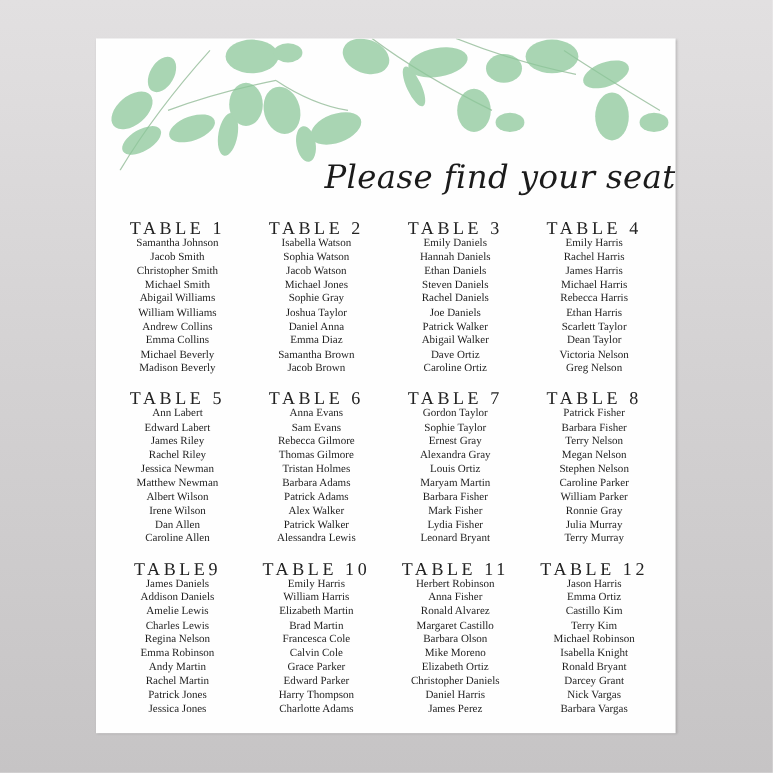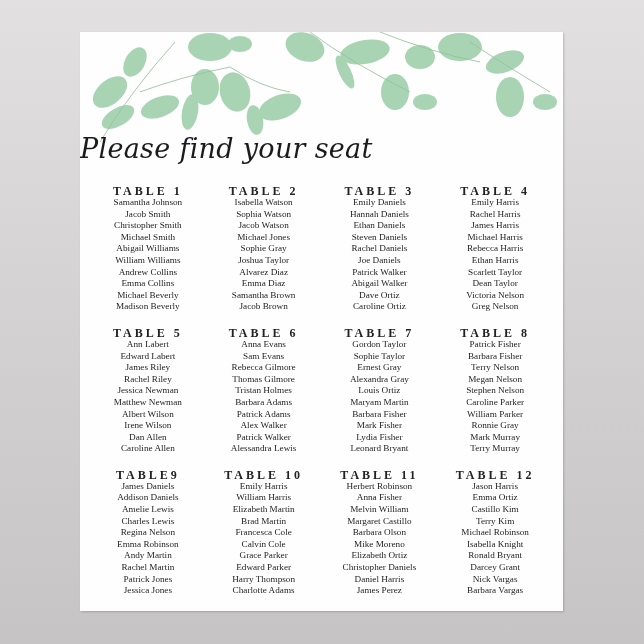--- a/index.html
+++ b/index.html
@@ -10,33 +10,33 @@
       font-family: "Liberation Serif", "DejaVu Serif", serif;
     }
     .poster {
       position: absolute; left: 80px; top: 32px; width: 483px; height: 579px;
       background: #fefefe;
       box-shadow: 1px 1px 2px rgba(0,0,0,0.18);
       overflow: hidden;
     }
     .foliage { position: absolute; left: 0; top: 0; width: 483px; height: 110px; }
     .title {
-      position: absolute; left: 0; width: 483px; top: 101px; text-align: left;
+      position: absolute; left: 0; width: 483px; top: 101px; text-align: right;
       font-family: "DejaVu Serif", serif; font-style: italic;
       font-size: 27px; color: #1b1b1b; letter-spacing: 0.3px;
     }
     .grid {
       position: absolute; left: 10px; top: 153px; width: 463px;
       display: grid; grid-template-columns: repeat(4, 1fr);
       row-gap: 14px;
     }
     .table-block { text-align: center; }
     .table-heading {
-      font-size: 12px; letter-spacing: 3px; color: #222;
-      height: 12px; line-height: 12px; font-weight: bold;
+      font-size: 15px; letter-spacing: 3px; color: #222;
+      height: 12px; line-height: 12px;
     }
     .guest {
       font-size: 9.2px; line-height: 11.6px; color: #1e1e1e; white-space: nowrap;
     }
   </style>
 </head>
 <body>
 
 <div class="poster">
   <svg class="foliage" viewBox="0 0 483 110">
@@ -91,21 +91,21 @@
       <div class="guest">Madison Beverly</div>
     </div>
     <div class="table-block">
       <div class="table-heading">TABLE 2</div>
       <div class="guest">Isabella Watson</div>
       <div class="guest">Sophia Watson</div>
       <div class="guest">Jacob Watson</div>
       <div class="guest">Michael Jones</div>
       <div class="guest">Sophie Gray</div>
       <div class="guest">Joshua Taylor</div>
-      <div class="guest">Alvarez Diaz</div>
+      <div class="guest">Daniel Anna</div>
       <div class="guest">Emma Diaz</div>
       <div class="guest">Samantha Brown</div>
       <div class="guest">Jacob Brown</div>
     </div>
     <div class="table-block">
       <div class="table-heading">TABLE 3</div>
       <div class="guest">Emily Daniels</div>
       <div class="guest">Hannah Daniels</div>
       <div class="guest">Ethan Daniels</div>
       <div class="guest">Steven Daniels</div>
@@ -171,21 +171,21 @@
     <div class="table-block">
       <div class="table-heading">TABLE 8</div>
       <div class="guest">Patrick Fisher</div>
       <div class="guest">Barbara Fisher</div>
       <div class="guest">Terry Nelson</div>
       <div class="guest">Megan Nelson</div>
       <div class="guest">Stephen Nelson</div>
       <div class="guest">Caroline Parker</div>
       <div class="guest">William Parker</div>
       <div class="guest">Ronnie Gray</div>
-      <div class="guest">Mark Murray</div>
+      <div class="guest">Julia Murray</div>
       <div class="guest">Terry Murray</div>
     </div>
     <div class="table-block">
       <div class="table-heading">TABLE9</div>
       <div class="guest">James Daniels</div>
       <div class="guest">Addison Daniels</div>
       <div class="guest">Amelie Lewis</div>
       <div class="guest">Charles Lewis</div>
       <div class="guest">Regina Nelson</div>
       <div class="guest">Emma Robinson</div>
@@ -204,21 +204,21 @@
       <div class="guest">Calvin Cole</div>
       <div class="guest">Grace Parker</div>
       <div class="guest">Edward Parker</div>
       <div class="guest">Harry Thompson</div>
       <div class="guest">Charlotte Adams</div>
     </div>
     <div class="table-block">
       <div class="table-heading">TABLE 11</div>
       <div class="guest">Herbert Robinson</div>
       <div class="guest">Anna Fisher</div>
-      <div class="guest">Melvin William</div>
+      <div class="guest">Ronald Alvarez</div>
       <div class="guest">Margaret Castillo</div>
       <div class="guest">Barbara Olson</div>
       <div class="guest">Mike Moreno</div>
       <div class="guest">Elizabeth Ortiz</div>
       <div class="guest">Christopher Daniels</div>
       <div class="guest">Daniel Harris</div>
       <div class="guest">James Perez</div>
     </div>
     <div class="table-block">
       <div class="table-heading">TABLE 12</div>

